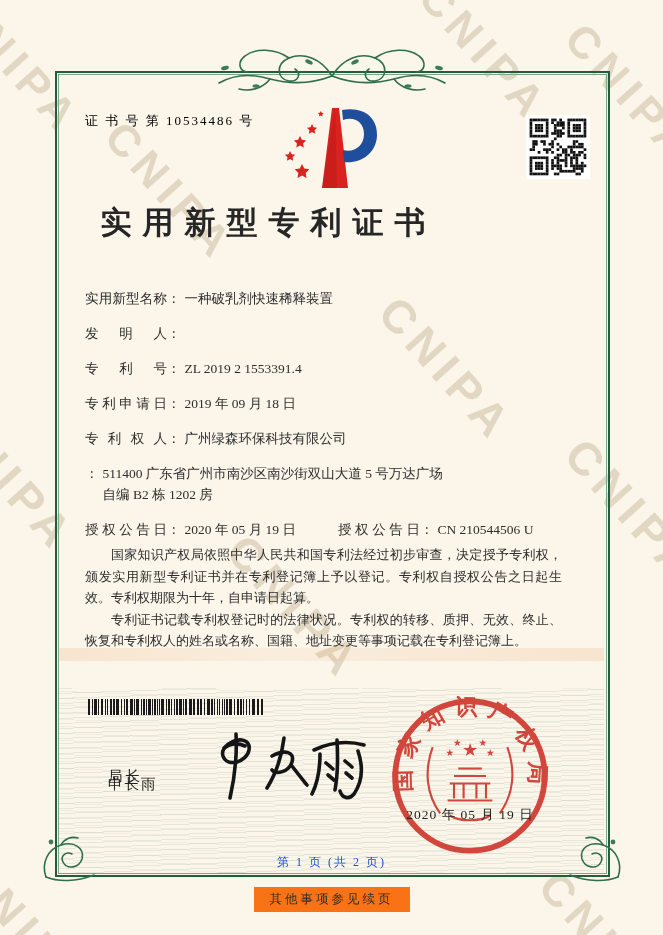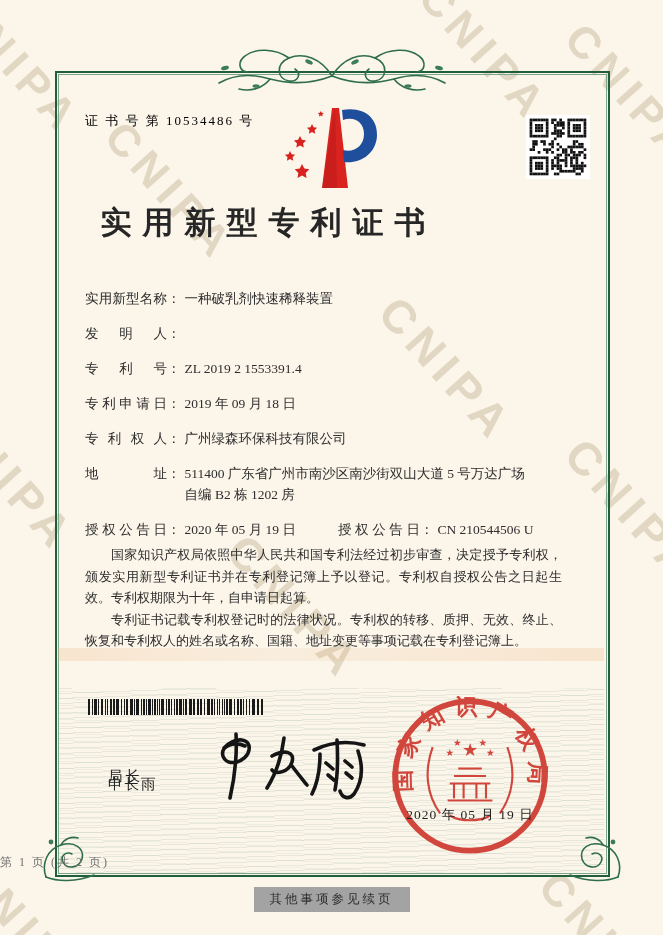--- a/index.html
+++ b/index.html
@@ -65,25 +65,25 @@
   #signoff-title{position:absolute;left:108px;top:747px;z-index:3;font-size:14.5px;letter-spacing:3px;color:#222;margin-top:20px;}
   #signoff-name{position:absolute;left:108px;top:775px;z-index:3;font-size:14.5px;letter-spacing:2px;color:#222;}
   #signature{position:absolute;left:196px;top:728px;z-index:3;}
   #seal{position:absolute;left:390px;top:696px;width:160px;height:160px;z-index:4;}
   #seal-date{
     position:absolute;left:392px;top:806px;width:156px;z-index:5;
     text-align:center;font-size:13.5px;letter-spacing:1px;color:#1f1f1f;
   }
   #page-info{
     position:absolute;left:0;top:854px;width:663px;z-index:3;
-    font-size:12px;letter-spacing:2px;color:#737373;
+    text-align:center;font-size:12px;letter-spacing:2px;color:#1d4ed8;
   }
   #foot-note-wrap{position:absolute;left:0;top:887px;width:663px;z-index:3;text-align:center;}
   #foot-note{
-    display:inline-block;background:#a3a3a3;padding:4px 16px;
+    display:inline-block;background:#f97316;padding:4px 16px;
     font-size:12.5px;letter-spacing:3px;color:#2d2d2d;
   }
   .orn{position:absolute;z-index:3;}
 </style>
 </head>
 <body>
 
 <div id="wm-layer">
     <div class="wm" style="left: -22px; top: -15px; font-size: 44px;">CNIPA</div>
     <div class="wm" style="left: 446px; top: -28px; font-size: 44px;">CNIPA</div>
@@ -396,21 +396,20 @@
     <span class="flabel">专利申请日</span>
       <span class="fcolon">：</span>
     <span class="fvalue">2019 年 09 月 18 日</span>
   </div>
   <div class="frow">
     <span class="flabel">专利权人</span>
       <span class="fcolon">：</span>
     <span class="fvalue">广州绿森环保科技有限公司</span>
   </div>
   <div class="frow">
-    <span class="flabel">地址</span>
       <span class="fcolon">：</span>
     <span class="fvalue">
       <div>511400 广东省广州市南沙区南沙街双山大道 5 号万达广场</div>
       <div>自编 B2 栋 1202 房</div>
     </span>
   </div>
   <div class="frow" id="grant-row">
     <span class="grp">
       <span class="glabel">授权公告日</span>
         <span>：</span>

